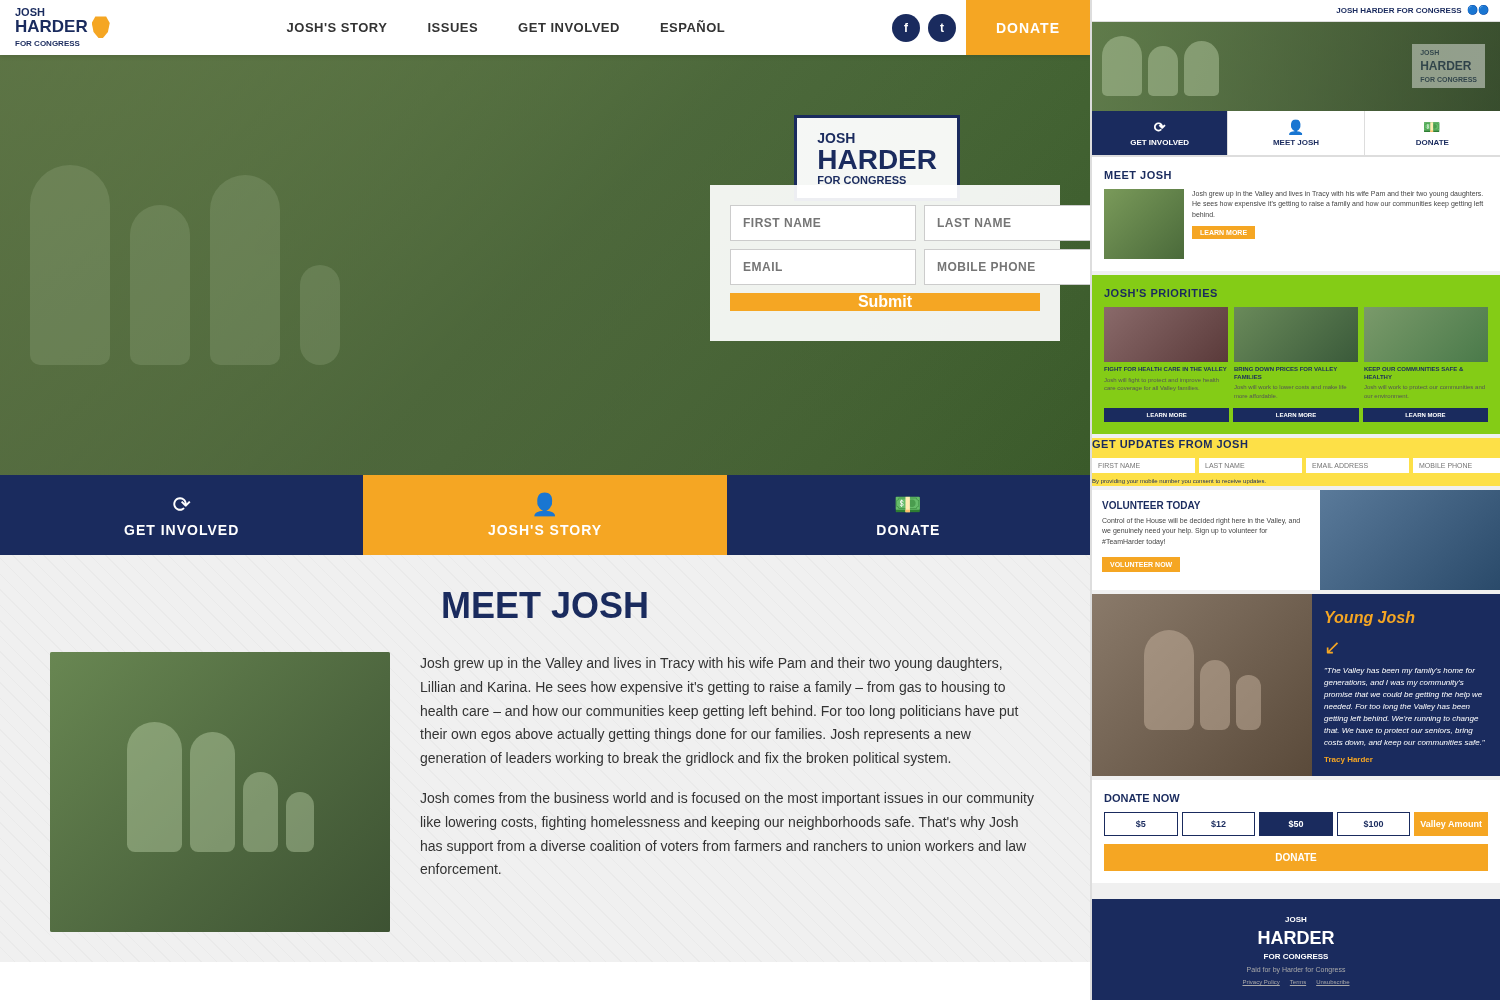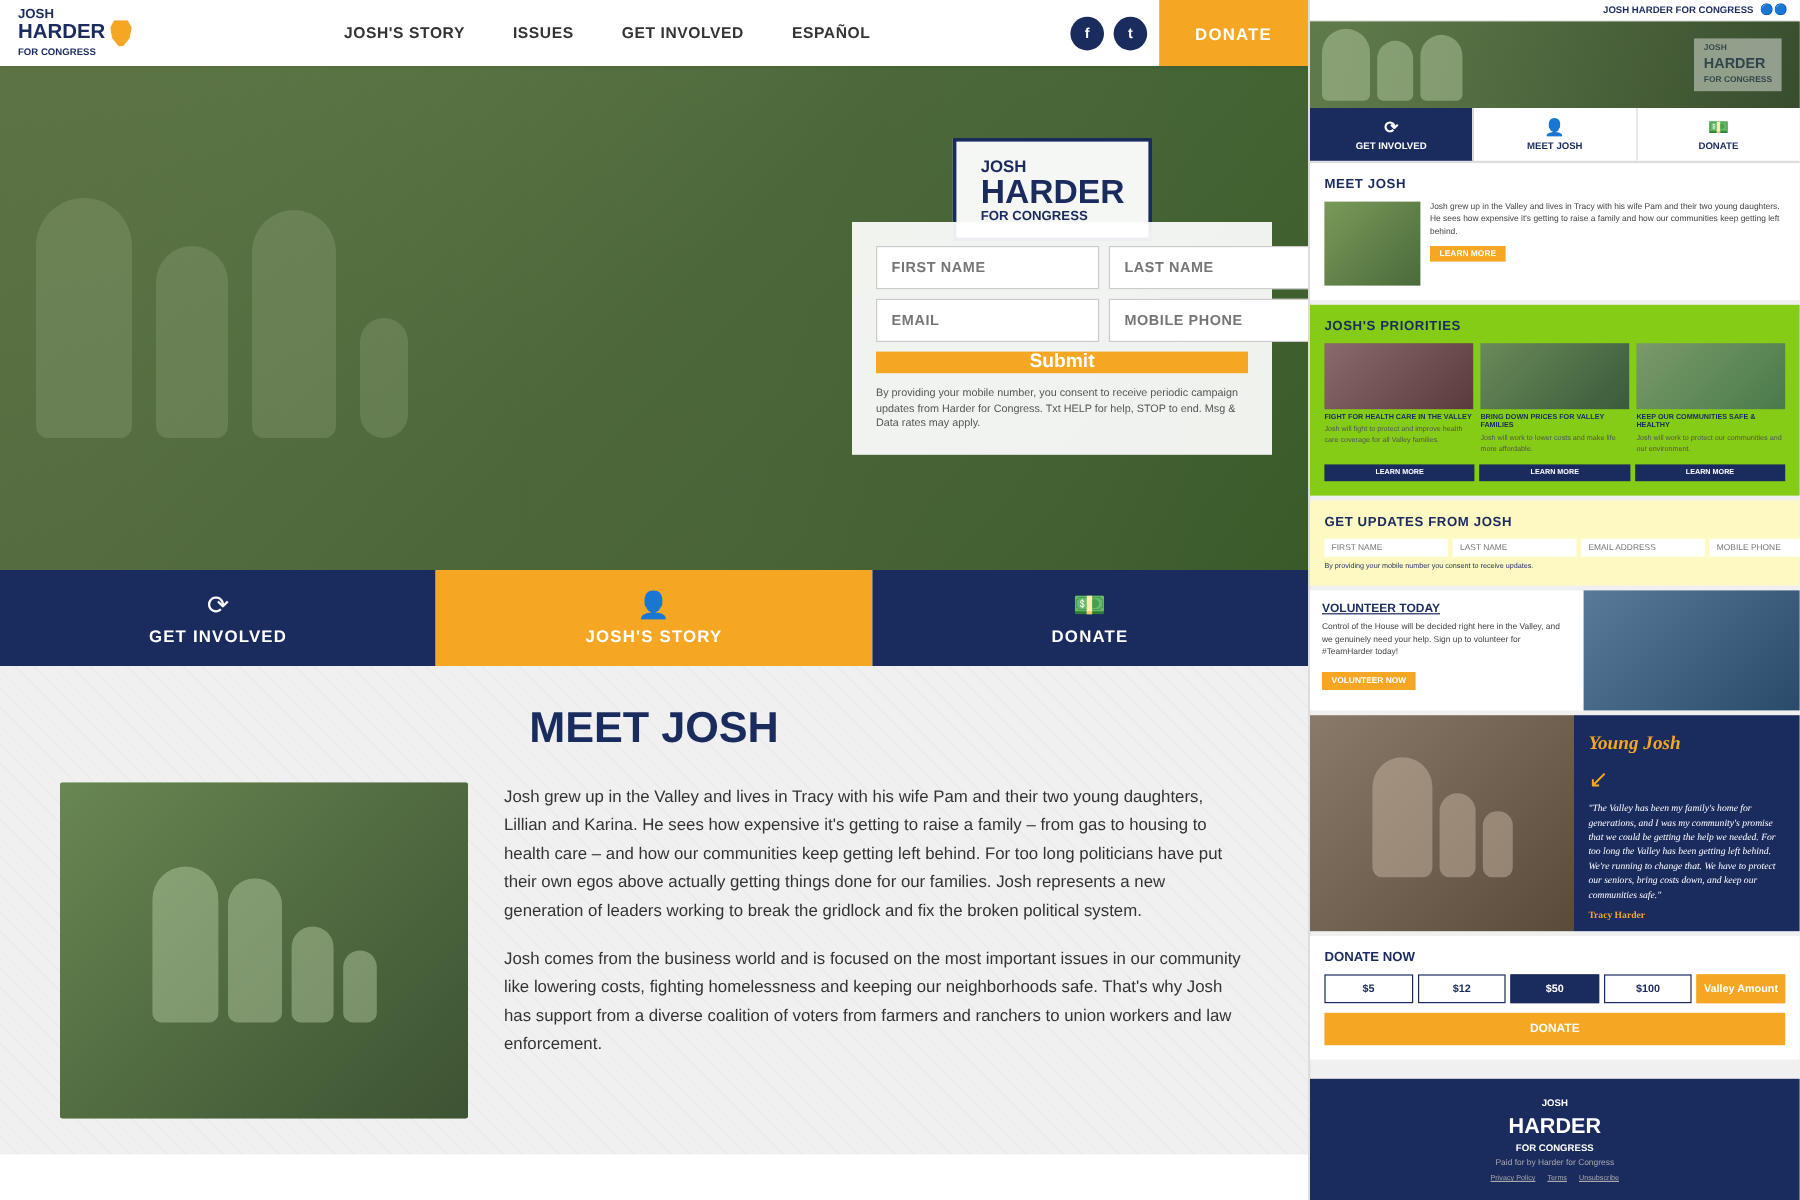--- a/index.html
+++ b/index.html
@@ -423,23 +423,23 @@
       font-weight: 700;
       padding: 4px 2px;
       border: none;
       cursor: pointer;
       text-transform: uppercase;
       text-align: center;
     }
 
     
     .sidebar-updates {
-      background: #fef9c3;
+      background: #fde047;
       margin-bottom: 4px;
-      padding: 12px;
+      padding: 0;
     }
     .updates-title {
       font-size: 11px;
       font-weight: 900;
       color: #1a2b5e;
       text-transform: uppercase;
       margin-bottom: 8px;
       letter-spacing: 0.5px;
     }
     .updates-form-row {
@@ -469,21 +469,20 @@
       flex: 1;
       background: white;
       padding: 10px;
     }
     .volunteer-title {
       font-size: 10px;
       font-weight: 900;
       color: #1a2b5e;
       text-transform: uppercase;
       margin-bottom: 5px;
-      text-decoration: underline;
     }
     .volunteer-desc {
       font-size: 7px;
       color: #444;
       line-height: 1.5;
       margin-bottom: 6px;
     }
     .volunteer-btn {
       background: #f5a623;
       color: white;
@@ -515,21 +514,20 @@
       display: flex;
       align-items: center;
       justify-content: center;
       color: rgba(255,255,255,0.3);
       font-size: 40px;
     }
     .young-josh-content {
       flex: 1;
       padding: 15px 12px;
       background: #1a2b5e;
-      font-family: Liberation Serif, serif;
     }
     .young-josh-label {
       font-size: 16px;
       font-weight: 900;
       color: #f5a623;
       font-style: italic;
       margin-bottom: 8px;
     }
     .young-josh-arrow {
       font-size: 20px;
@@ -702,21 +700,20 @@
       <div class="signup-form">
         <div class="form-row">
           <input class="form-input" type="text" placeholder="FIRST NAME" style="">
           <input class="form-input" type="text" placeholder="LAST NAME" style="">
         </div>
         <div class="form-row">
           <input class="form-input" type="text" placeholder="EMAIL" style="">
           <input class="form-input" type="text" placeholder="MOBILE PHONE" style="">
         </div>
         <button class="form-submit">Submit</button>
-        <div class="form-disclaimer">By providing your mobile number, you consent to receive periodic campaign updates from Harder for Congress. Txt HELP for help, STOP to end. Msg &amp; Data rates may apply.</div>
       </div>
     </div>
   </div>
 
   <div class="action-buttons">
     <div class="action-btn dark-blue">
       <span class="action-btn-icon">⟳</span>
       <span class="action-btn-label">GET INVOLVED</span>
     </div>
     <div class="action-btn yellow">

